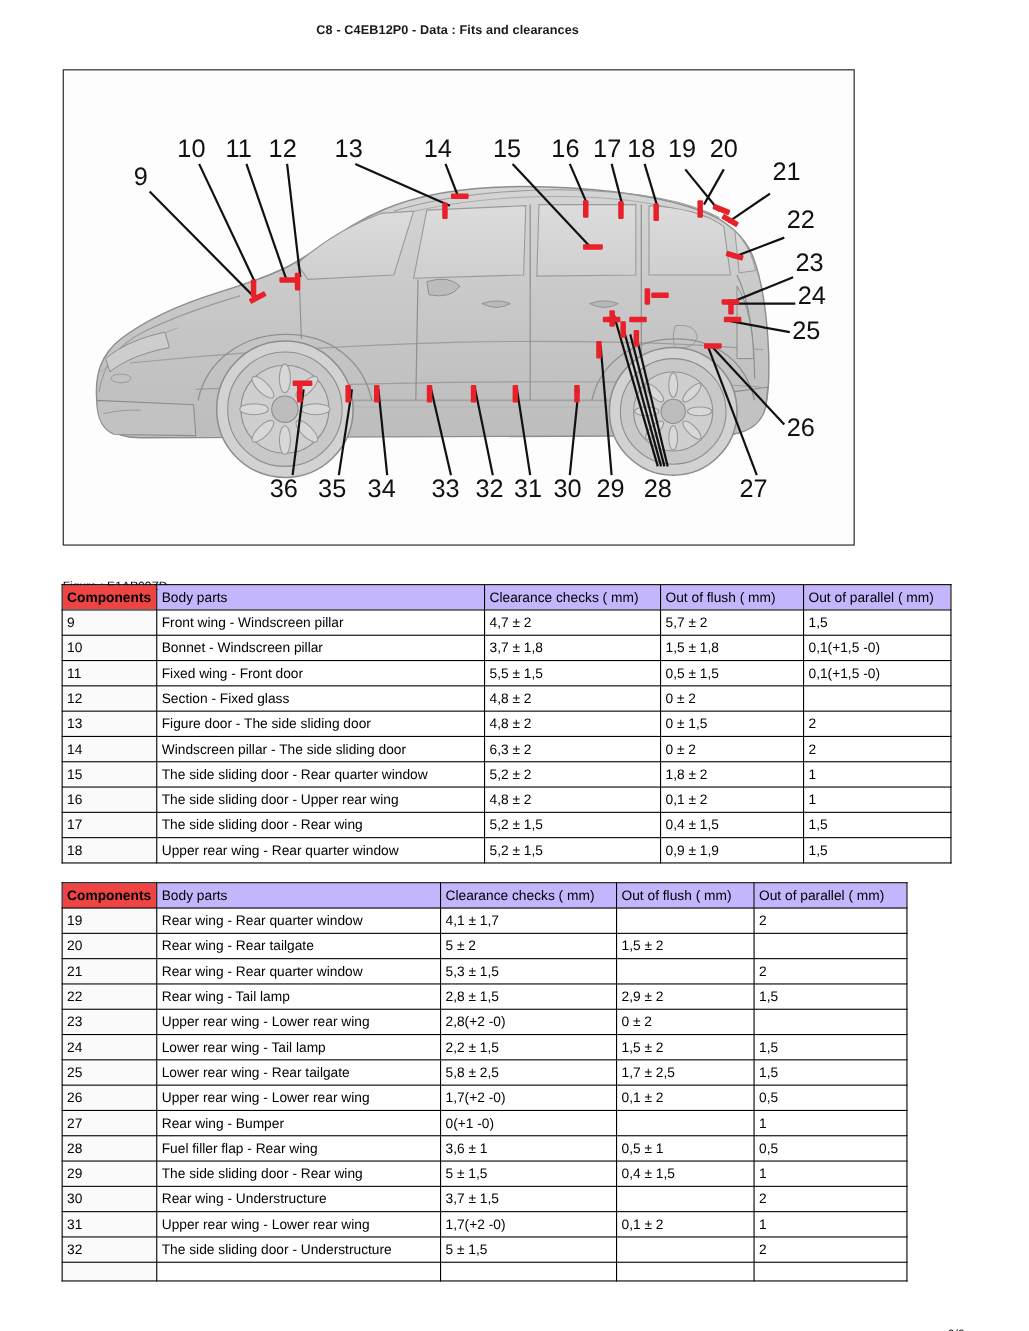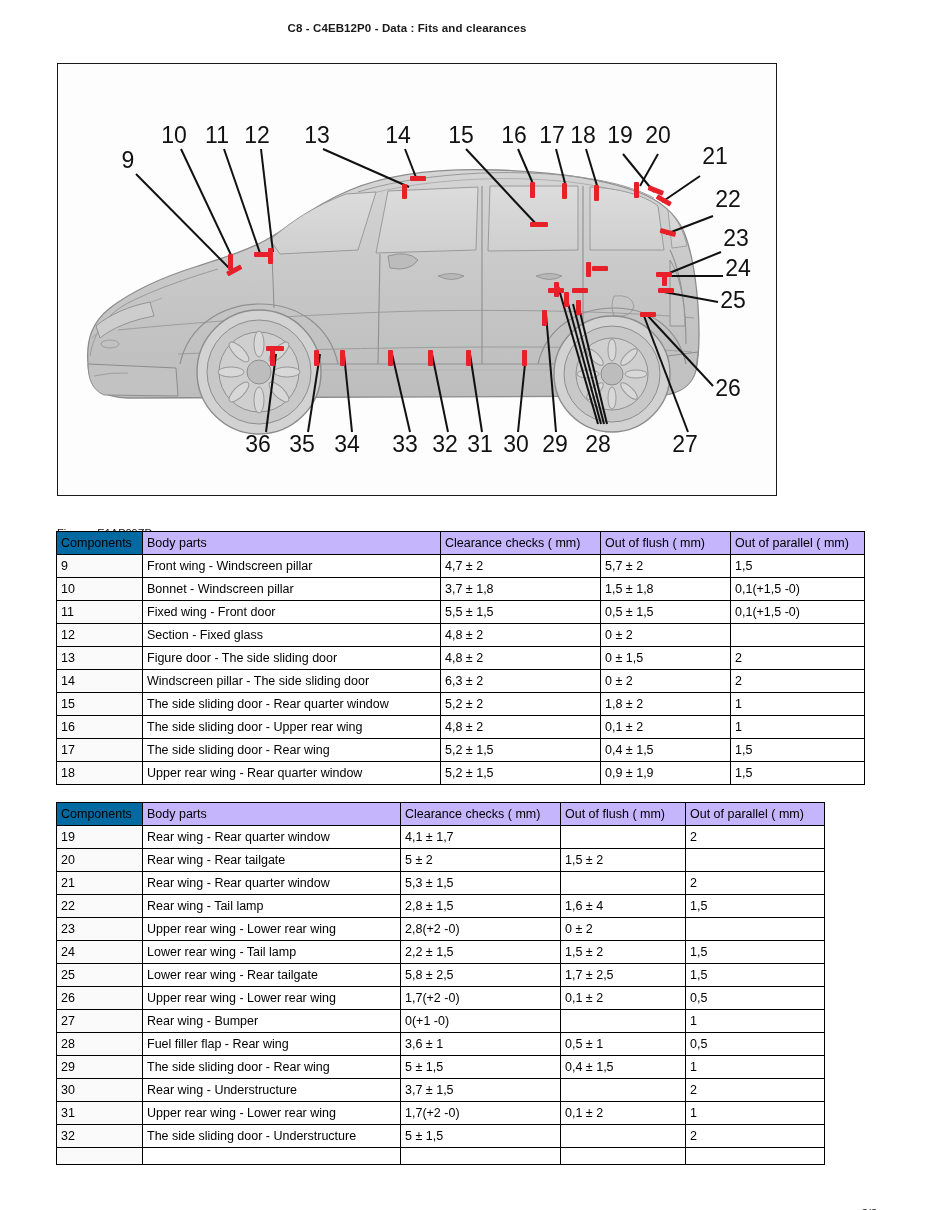--- a/index.html
+++ b/index.html
@@ -79,21 +79,22 @@
     line-height: 16px;
     white-space: nowrap;
     overflow: hidden;
     background: #ffffff;
   }
   table.clearance tr.hdr td {
     font-weight: normal;
     background: #c4b5fd;
   }
   table.clearance tr.hdr td:first-child {
-    background: #0369a1;
+    background: #ef4444;
+    font-weight: bold;
   }
   table.clearance td.comp {
     background: #fafafa;
   }
   
   #table-1 { left: 56px; top: 531px; width: 808px; }
   #table-1 col.c-comp  { width: 86px;  }
   #table-1 col.c-body  { width: 298px; }
   #table-1 col.c-clear { width: 160px; }
   #table-1 col.c-flush { width: 130px; }
@@ -471,21 +472,21 @@
           <td class="comp">21</td>
           <td>Rear wing - Rear quarter window</td>
           <td>5,3 ± 1,5</td>
           <td></td>
           <td>2</td>
         </tr>
         <tr>
           <td class="comp">22</td>
           <td>Rear wing - Tail lamp</td>
           <td>2,8 ± 1,5</td>
-          <td>1,6 ± 4</td>
+          <td>2,9 ± 2</td>
           <td>1,5</td>
         </tr>
         <tr>
           <td class="comp">23</td>
           <td>Upper rear wing - Lower rear wing</td>
           <td>2,8(+2 -0)</td>
           <td>0 ± 2</td>
           <td></td>
         </tr>
         <tr>

